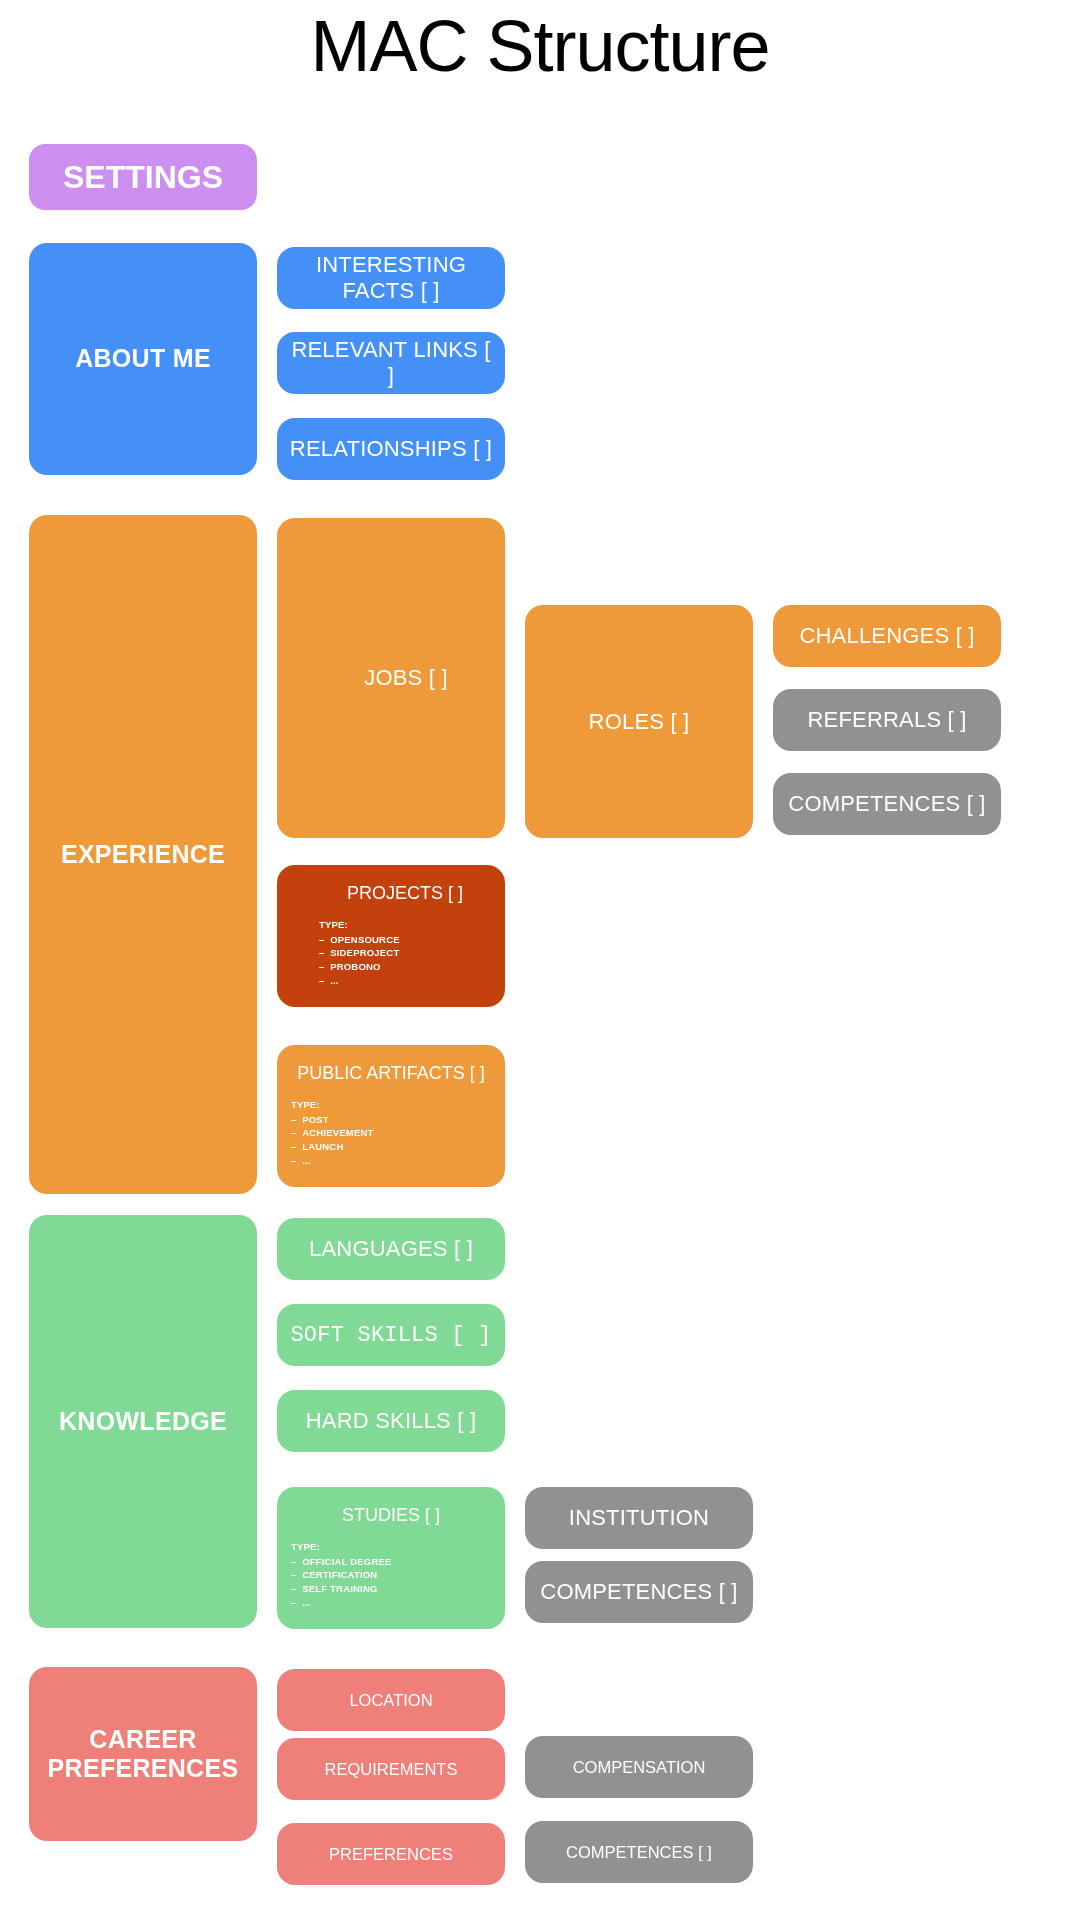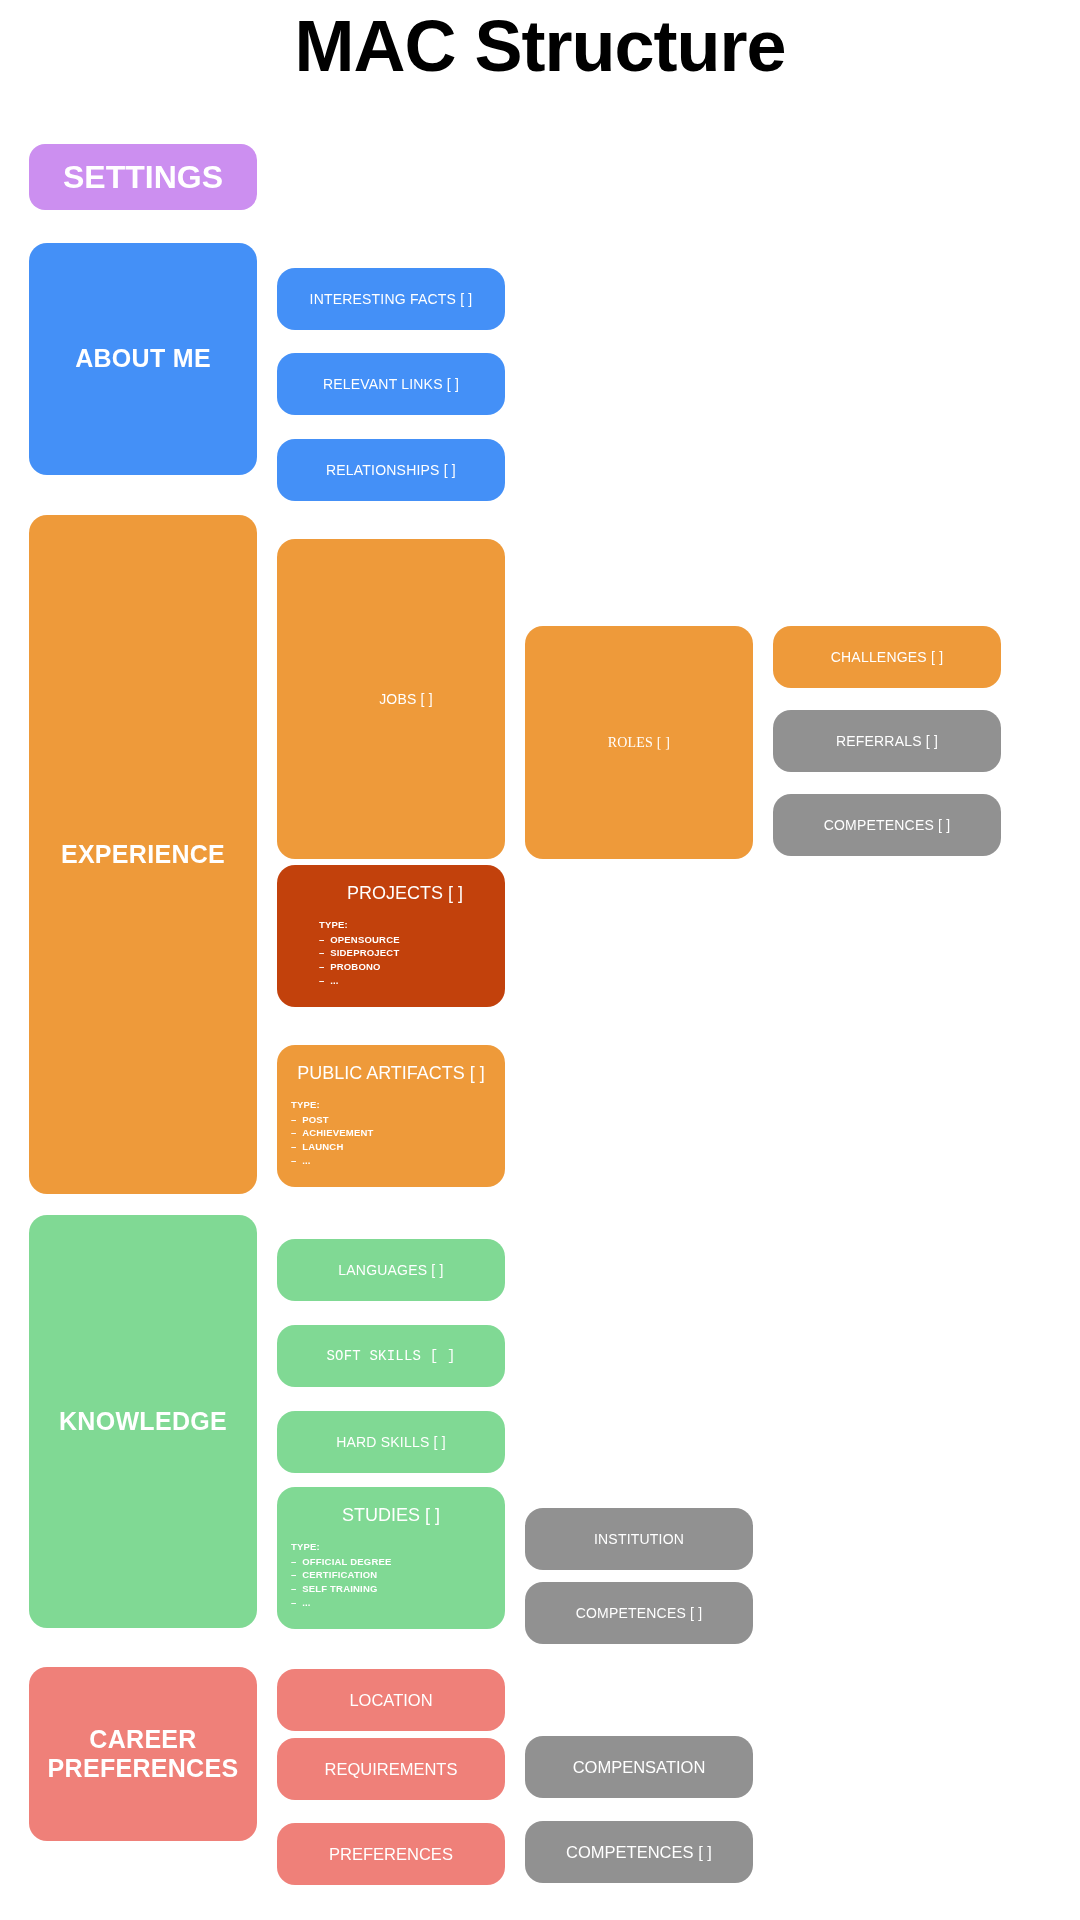--- a/index.html
+++ b/index.html
@@ -17,21 +17,21 @@
     background: #ffffff;
   }
 
   #page-title {
     position: absolute;
     left: 0;
     top: 6px;
     width: 1080px;
     text-align: center;
     font-size: 72px;
-    font-weight: 700;
+    font-weight: 400;
     letter-spacing: -1px;
     color: #000000;
     line-height: 1.12;
   }
 
   .node {
     position: absolute;
     border-radius: 18px;
     display: flex;
     flex-direction: column;
@@ -44,24 +44,23 @@
 
   
   .node.cat {
     font-size: 25px;
     font-weight: 700;
     letter-spacing: 0.3px;
     line-height: 1.18;
   }
   
   .node.child {
-    font-size: 14px;
+    font-size: 22px;
     font-weight: 400;
     letter-spacing: 0.2px;
-    margin-top: 21px;
   }
   .node.small {
     font-size: 16.5px;
     font-weight: 400;
   }
 
   .node.settings {
     font-size: 32px;
     font-weight: 700;
     border-radius: 16px;
@@ -116,21 +115,21 @@
 
   <div class="node cat" style="left:29px; top:515px; width:228px; height:679px; background:#ee9a3a;">
     <span>EXPERIENCE</span>
   </div>
 
   <div class="node child" style="left:277px; top:518px; width:228px; height:320px; background:#ee9a3a;padding-left:40px;">
     <span>JOBS [ ]</span>
   </div>
 
 
-  <div class="node child" style="left:525px; top:605px; width:228px; height:233px; background:#ee9a3a;font-family:Liberation Serif, serif;">
+  <div class="node child" style="left:525px; top:605px; width:228px; height:233px; background:#ee9a3a;">
     <span>ROLES [ ]</span>
   </div>
 
   <div class="node child" style="left:773px; top:605px; width:228px; height:62px; background:#ee9a3a;">
     <span>CHALLENGES [ ]</span>
   </div>
   <div class="node child" style="left:773px; top:689px; width:228px; height:62px; background:#919191;">
     <span>REFERRALS [ ]</span>
   </div>
   <div class="node child" style="left:773px; top:773px; width:228px; height:62px; background:#919191;">

